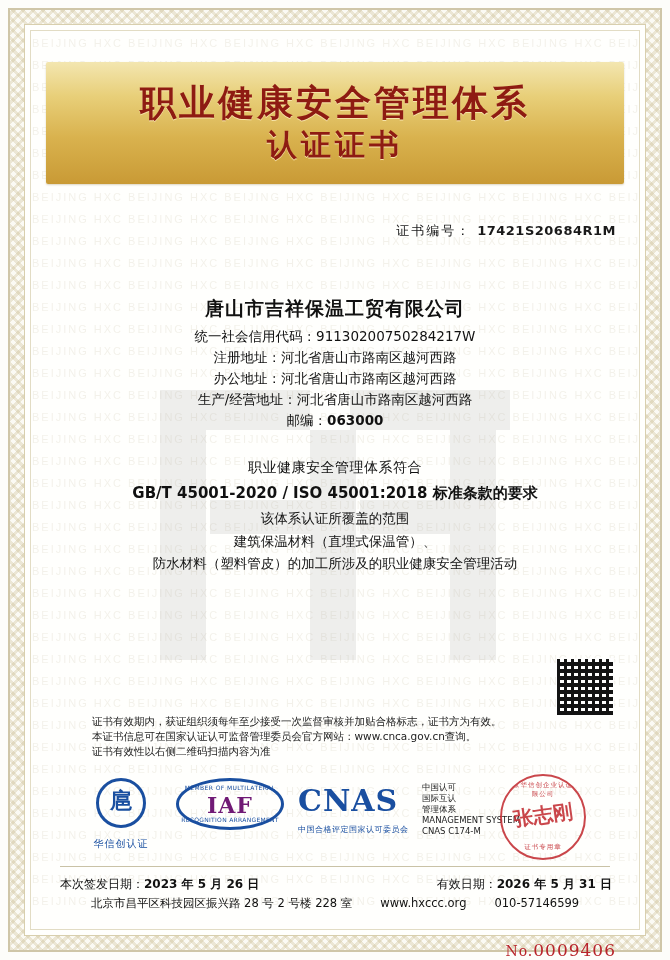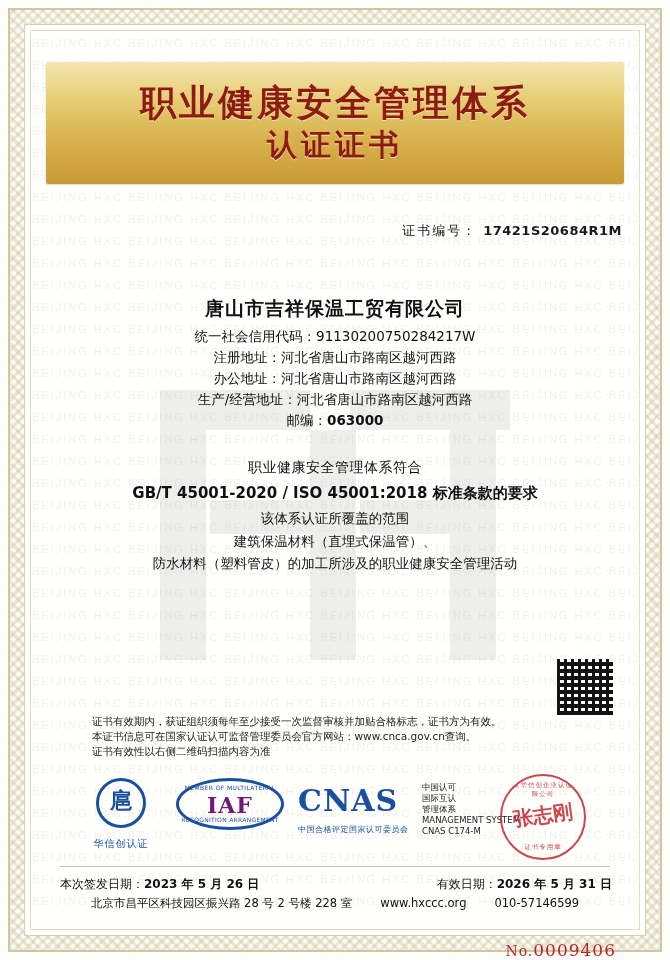--- a/index.html
+++ b/index.html
@@ -101,21 +101,21 @@
     font-size: 30px;
     letter-spacing: 4px;
     color: #8e1b12;
     text-shadow: 0 1px 0 #f6e3a8;
     line-height: 40px;
   }
 
   
   .cert-no {
     position: absolute;
-    right: 48px; top: 222px;
+    right: 54px; top: 222px;
     font-size: 13px;
     color: #1a1a1a;
     letter-spacing: 0.5px;
     font-family: "DejaVu Sans", sans-serif;
   }
   .cert-no .label { margin-right: 6px; letter-spacing: 2px; }
   .cert-no .value { font-weight: bold; }
 
   
   .zizhengming {

